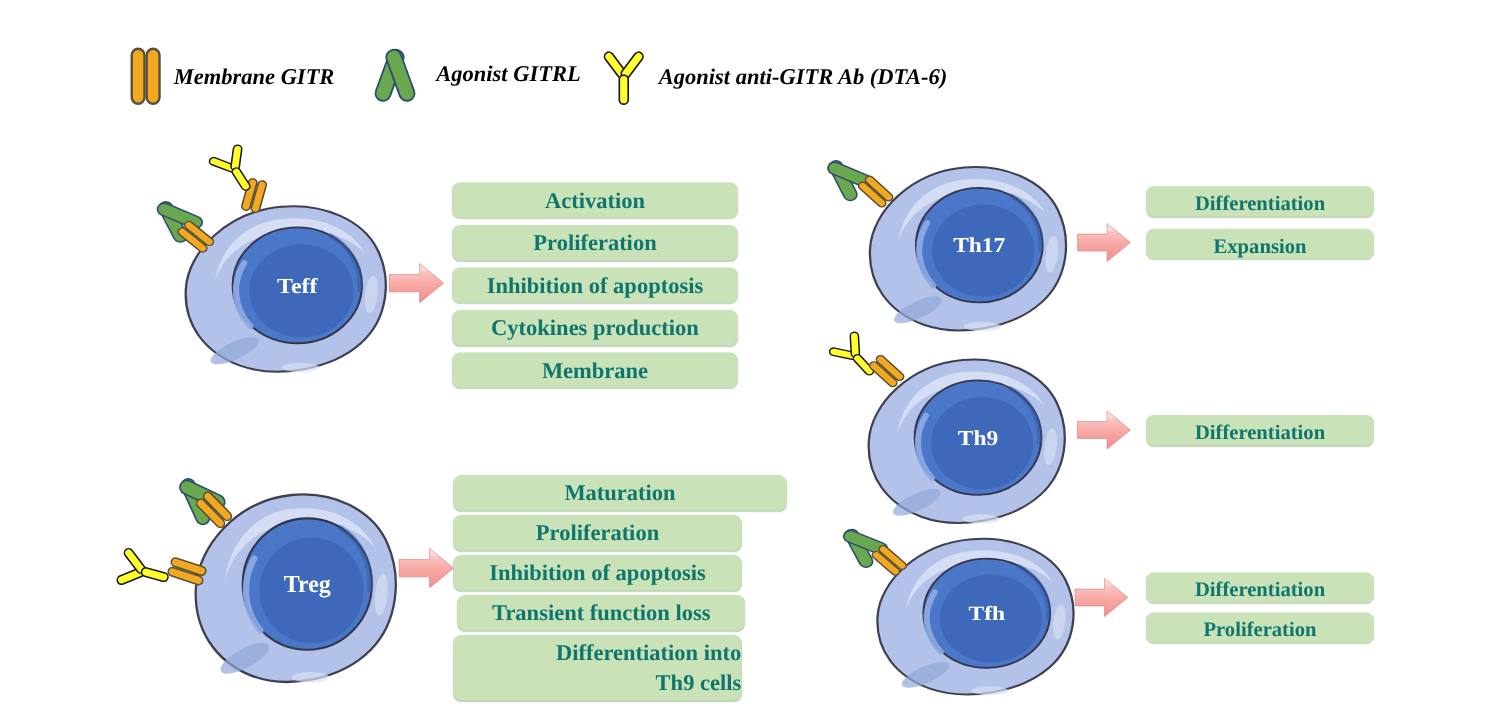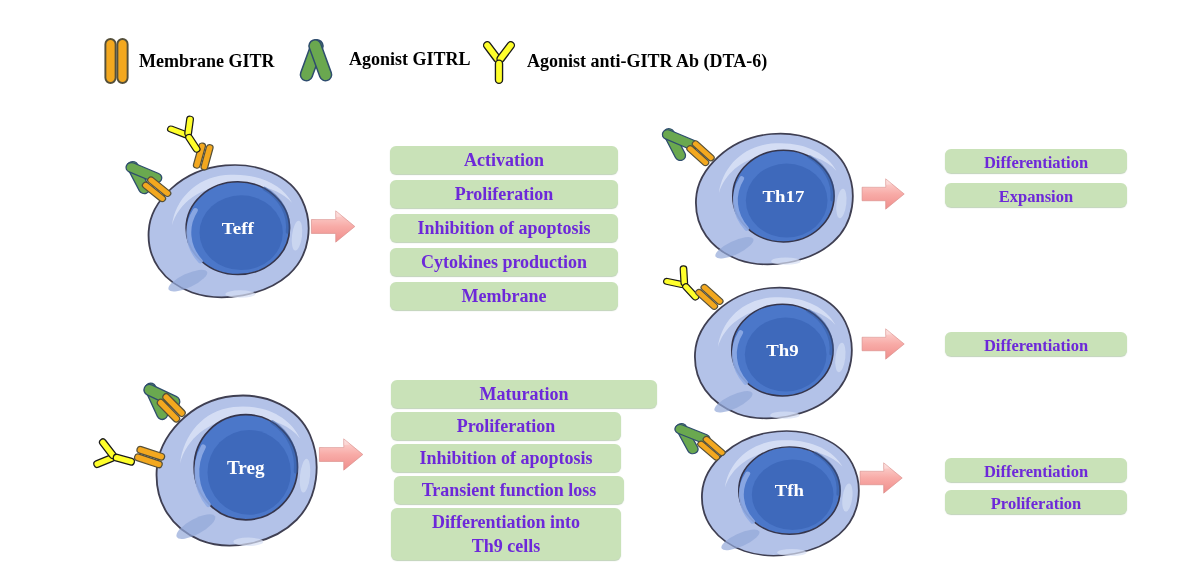--- a/index.html
+++ b/index.html
@@ -1,33 +1,32 @@
 <!DOCTYPE html>
 <html><head>
 <meta charset="utf-8">
 <style>
   html,body{margin:0;padding:0;background:#ffffff;}
   .canvas{
     position:relative;width:1199px;height:569px;background:#ffffff;
     font-family:"Liberation Serif", serif;overflow:hidden;
   }
   
-  .legend-item{position:absolute;display:flex;align-items:center;gap:10px;height:58px;}
+  .legend-item{position:absolute;display:flex;align-items:center;gap:10px;height:58px;font-style:italic;}
   .li-label{font-weight:bold;font-size:18px;color:#000;white-space:nowrap;}
   .li-icon{display:block;overflow:visible;}
   
   .ebox{
     position:absolute;background:#c9e2b8;border-radius:6px;text-align:center;
-    font-weight:bold;color:#6d28d9;
+    font-weight:bold;color:#0f766e;
     box-shadow:0 1px 1px rgba(140,175,125,0.55);
-    margin-left:28px;
   }
   .ebox.left{left:362px;width:228px;height:28px;line-height:28px;font-size:18px;}
   .ebox.right{left:917px;width:182px;height:24px;line-height:27px;font-size:16.5px;}
-  .ebox.tall{height:50px;line-height:24px;padding-top:2px;white-space:pre-line;}
+  .ebox.tall{height:50px;line-height:24px;padding-top:2px;white-space:pre-line;text-align:right;}
   
   .cell{position:absolute;}
   .cell-svg{display:block;overflow:visible;}
   .cell-label{
     fill:#ffffff;font-weight:bold;font-size:23px;
     font-family:"Liberation Serif", serif;text-anchor:middle;
   }
   .arrow{position:absolute;overflow:visible;display:block;}
 </style>
 </head>

